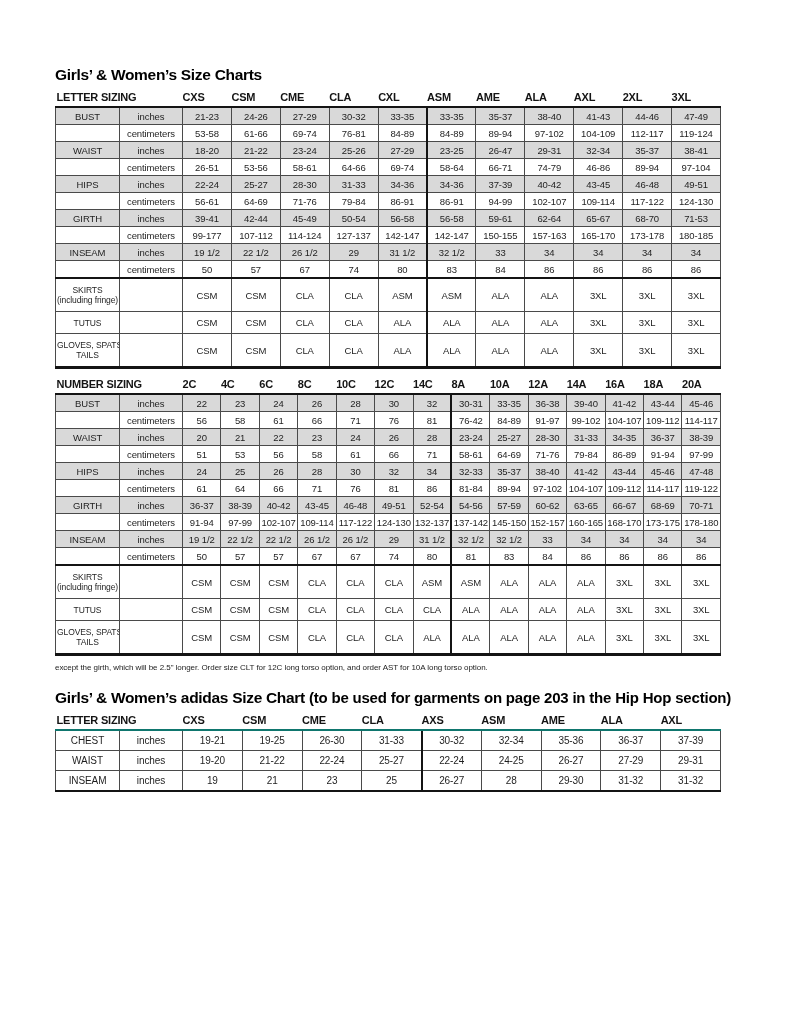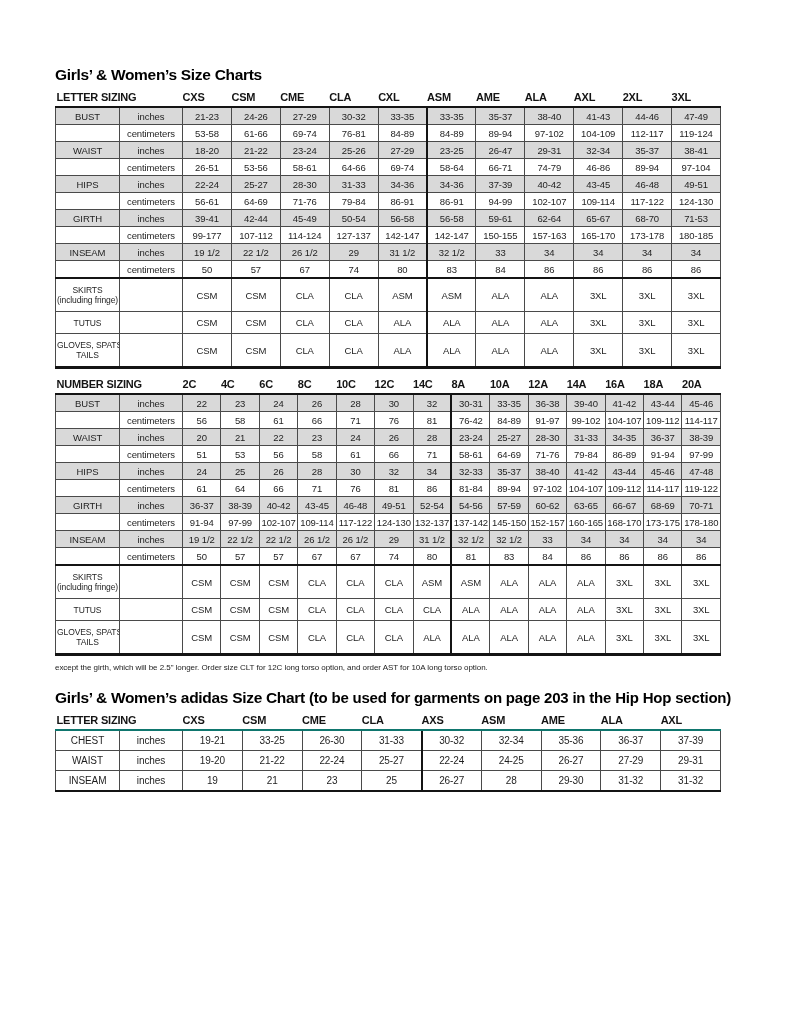--- a/index.html
+++ b/index.html
@@ -597,21 +597,21 @@
             <th>AME</th>
             <th>ALA</th>
             <th>AXL</th>
           </tr>
         </thead>
         <tbody>
           <tr>
             <td>CHEST</td>
             <td>inches</td>
             <td>19-21</td>
-            <td>33-25</td>
+            <td>19-25</td>
             <td>26-30</td>
             <td>31-33</td>
             <td class="thickL">30-32</td>
             <td>32-34</td>
             <td>35-36</td>
             <td>36-37</td>
             <td>37-39</td>
           </tr>
           <tr>
             <td>WAIST</td>

